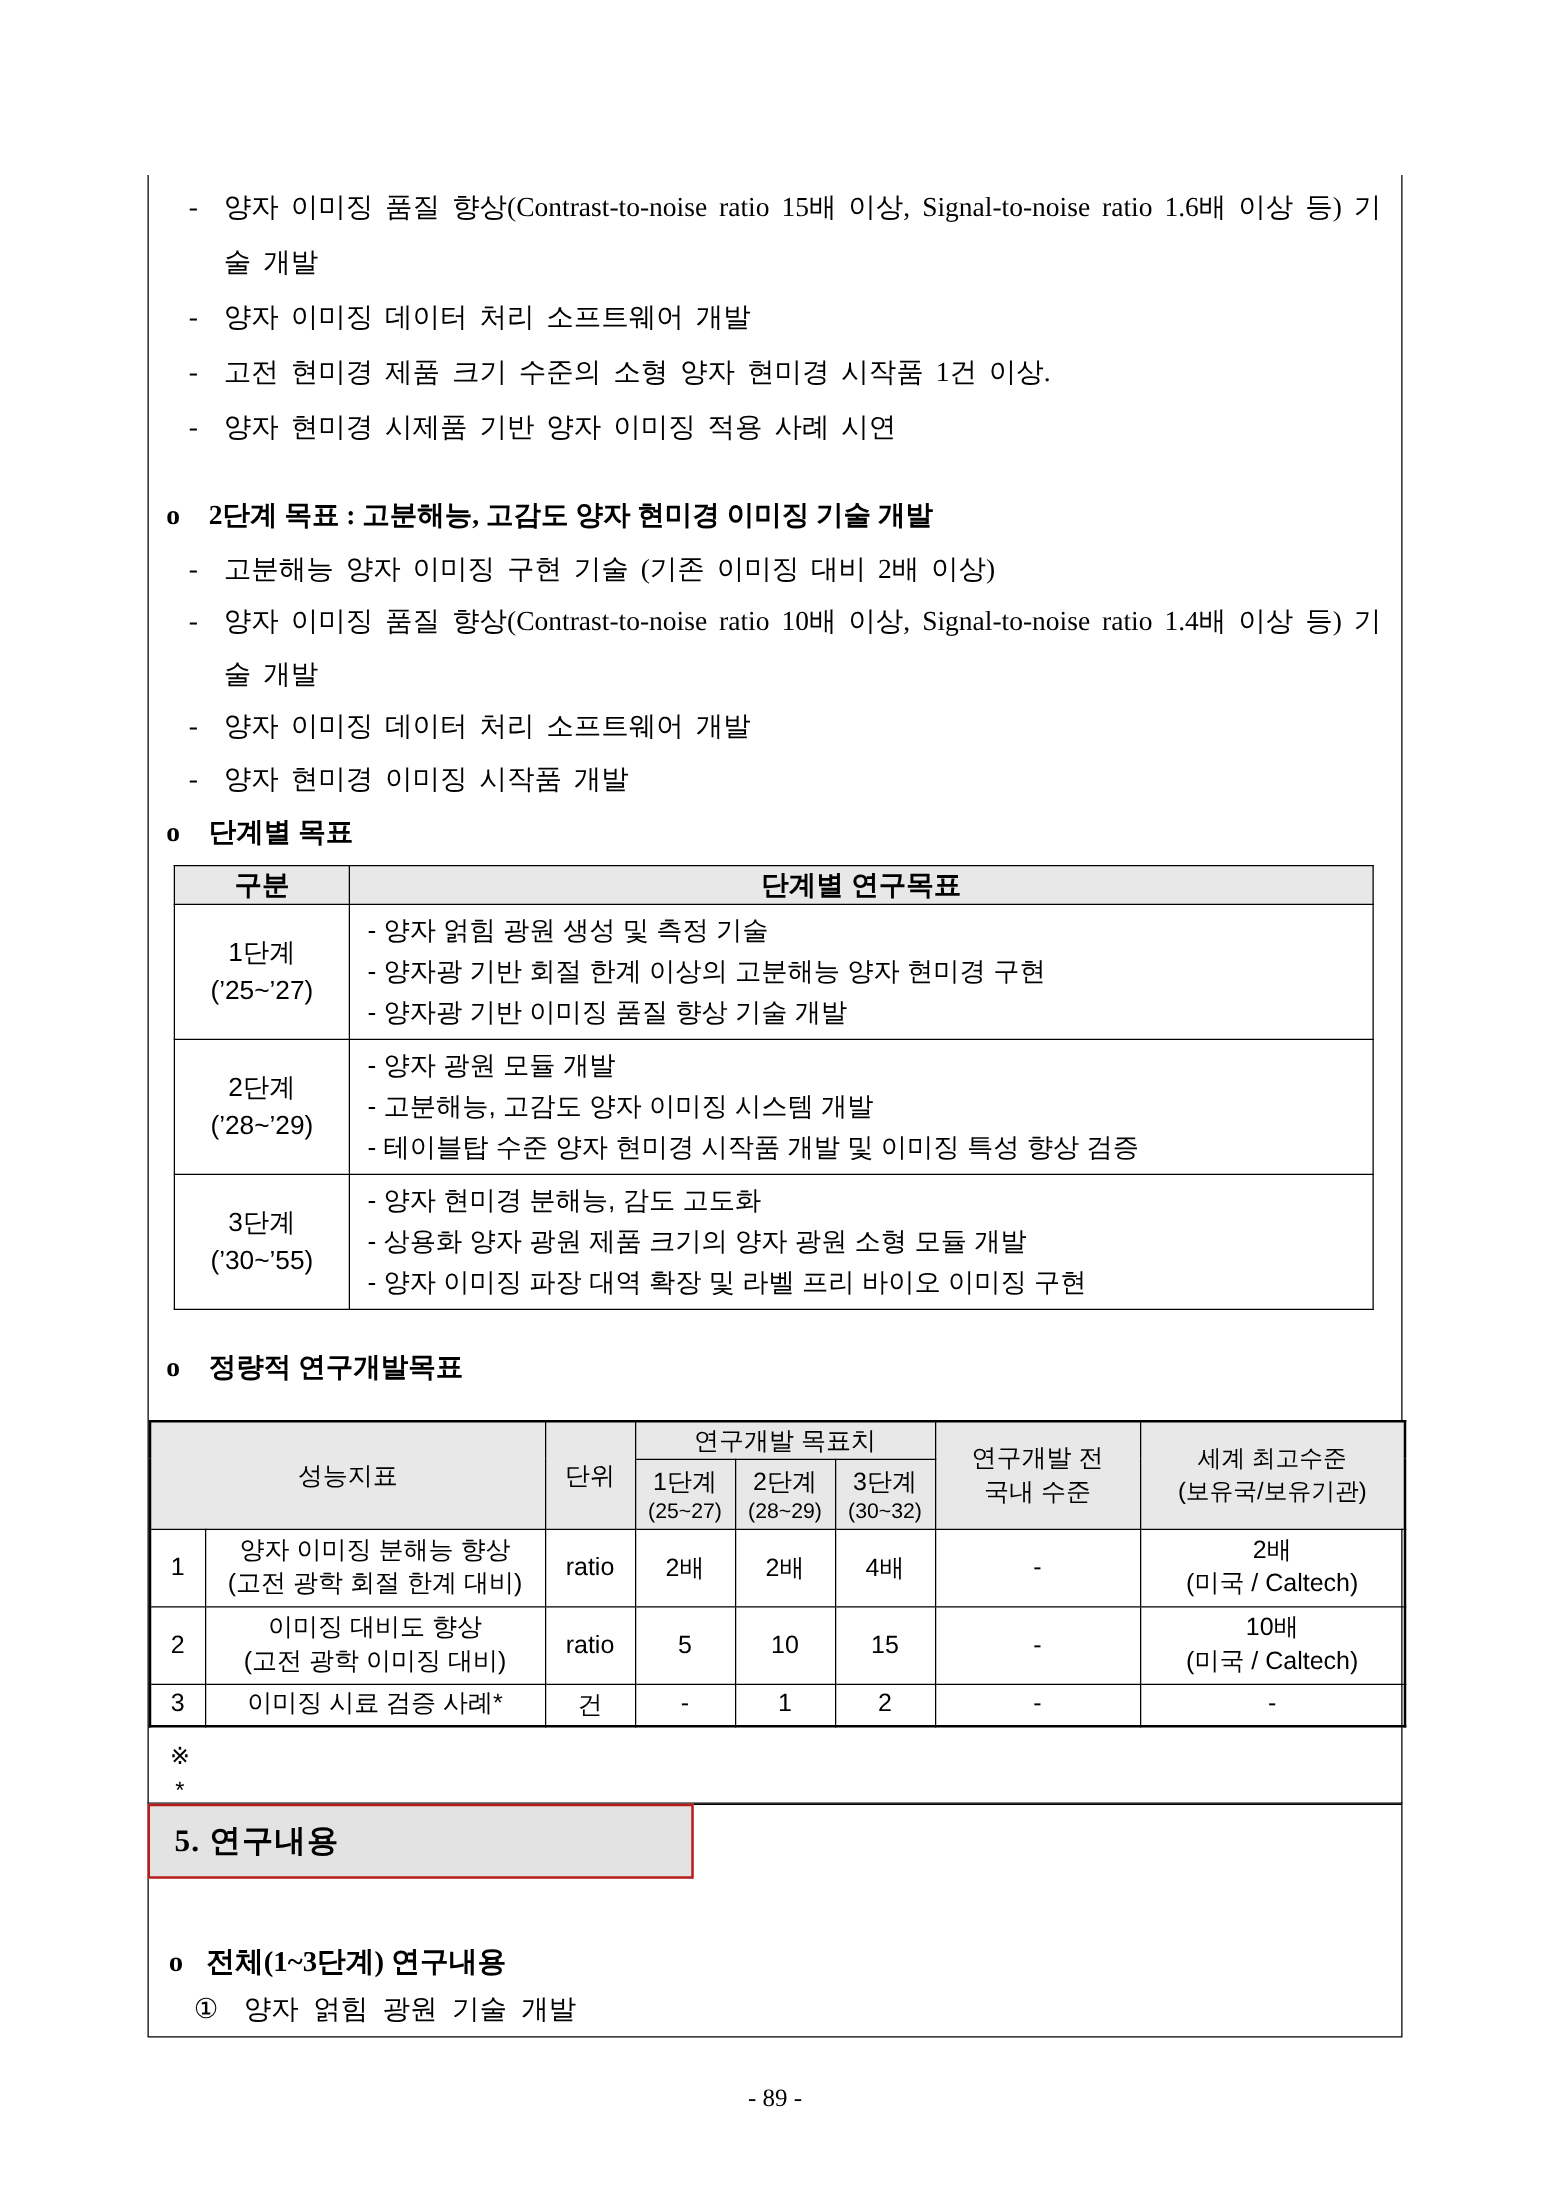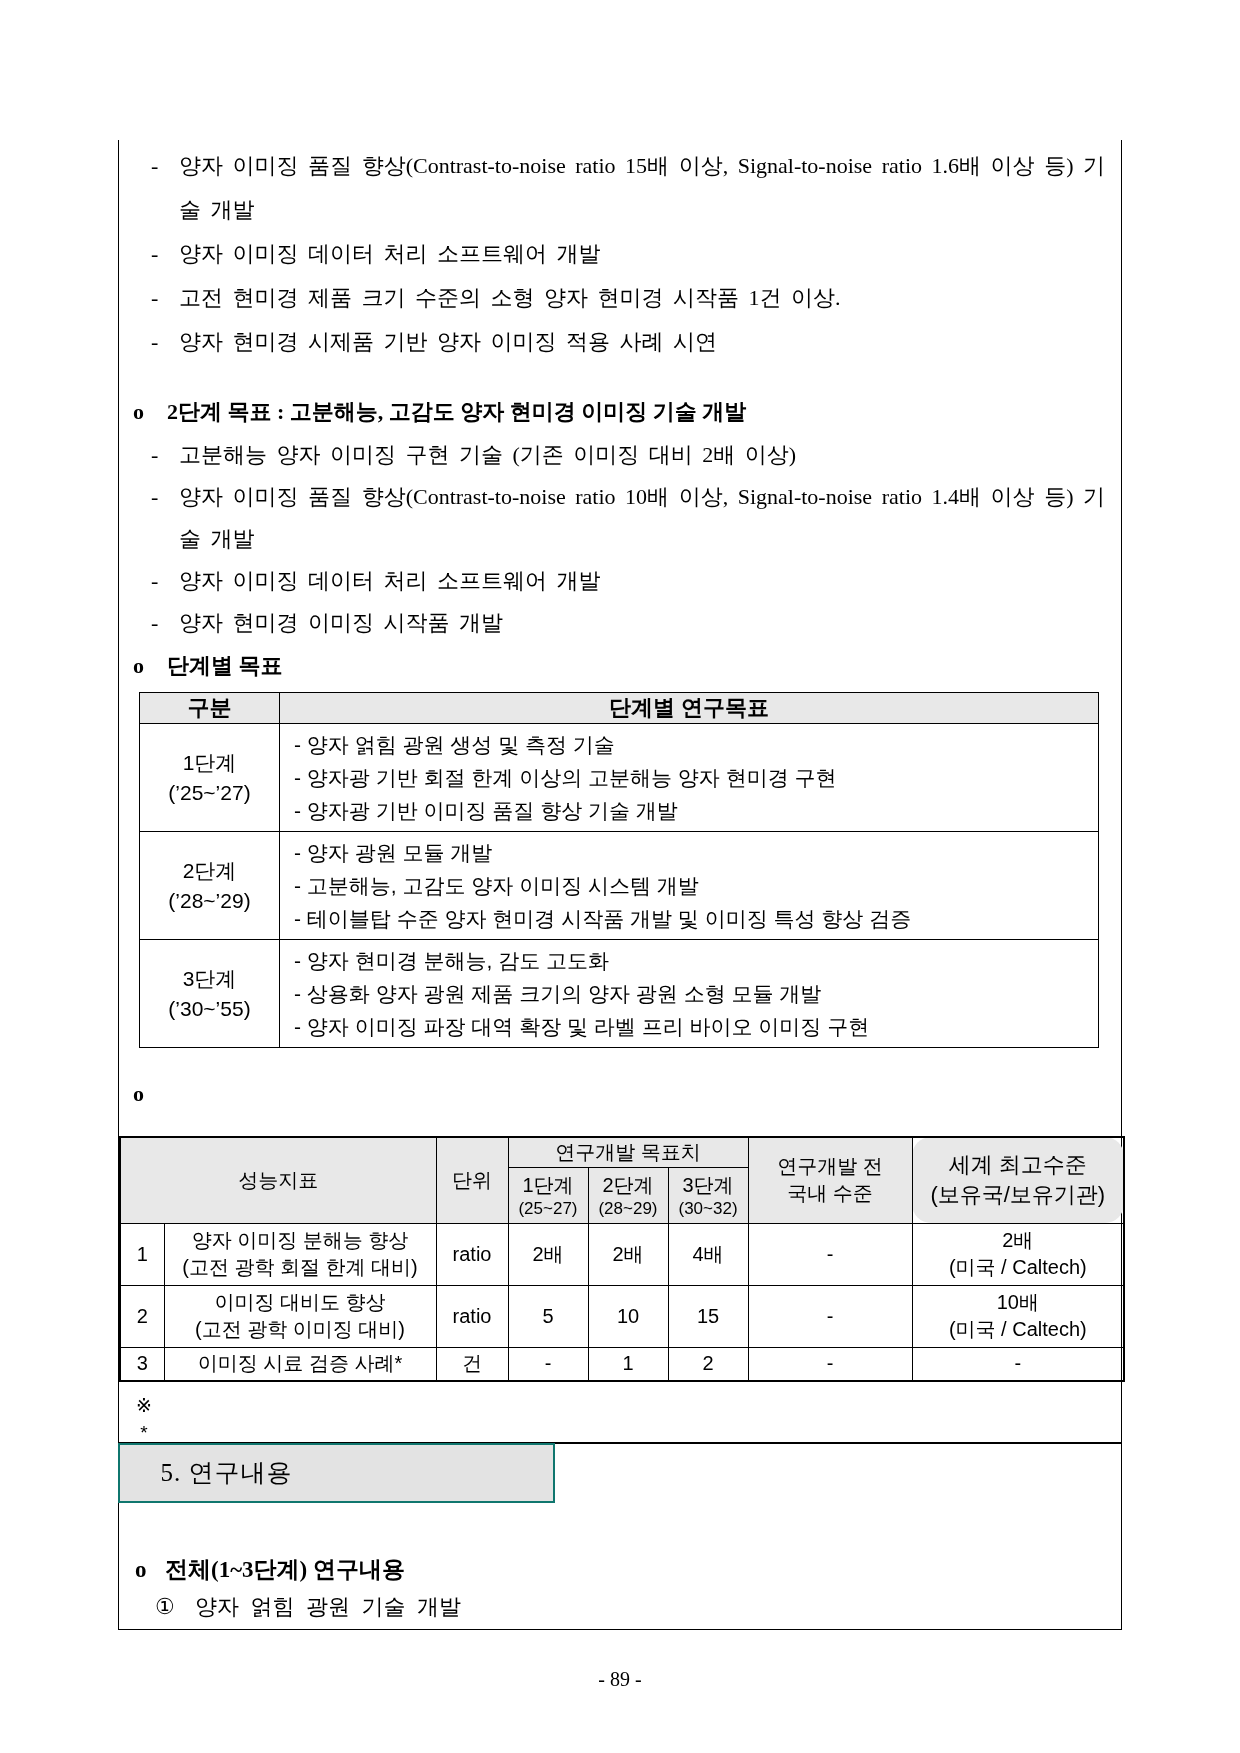--- a/index.html
+++ b/index.html
@@ -48,42 +48,42 @@
   .t2 {
     width:100%; margin-top:20px; table-layout:fixed;
     font-family:"Liberation Sans","DejaVu Sans",sans-serif; font-size:20px;
     border:2px solid #000;
   }
   .t2 th, .t2 td { border:1px solid #000; text-align:center; vertical-align:middle; }
   .t2 thead th { background:#e8e8e8; font-weight:normal; }
   .t2 .hr1 th { height:30px; }
   .t2 .hr2 th { height:56px; }
   .t2 .sub2 { font-size:17px; line-height:20px; }
-  .t2 .l2 { font-size:22px;border-radius:19px; }
+  .t2 .l2 { font-size:19px; }
   .t2 tbody tr.r2line td { height:62px; }
   .t2 tbody tr.r1line td { height:34px; }
   .t2 .nm { line-height:27px; }
   .t2 .maybe-empty:empty { display:none; }
 
   
   .notes { margin:10px 0 0 10px; font-family:"Liberation Sans","DejaVu Sans",sans-serif; font-size:19px; }
   .note { display:flex; line-height:27px; }
   .note .nmk { flex:none; width:30px; text-align:center; }
 
   
   .boxB {
     position:absolute; left:118px; top:1443px; width:1004px; height:187px;
     border-left:1.5px solid #000; border-right:1.5px solid #000;
     border-bottom:1.5px solid #000; border-top:1.5px solid #000;
   }
   .sec5box {
     position:absolute; left:-1.5px; top:-1.5px; width:437px; height:60px;
-    background:#e3e3e3; border:2px solid #0f766e;
-    display:flex; align-items:center; padding-left:41px;
-    font-size:25px; font-weight:normal; letter-spacing:1px;
+    background:#e3e3e3; border:2px solid #b91c1c;
+    display:flex; align-items:center; padding-left:20px;
+    font-size:25px; font-weight:bold; letter-spacing:1px;
   }
   .overall { display:flex; margin:108px 0 0 16px; font-size:23px; font-weight:bold; line-height:36px; }
   .overall .omk { flex:none; width:30px; }
   .item1 { display:flex; margin-left:36px; font-size:22px; line-height:38px; word-spacing:6px; }
   .item1 .imk { flex:none; width:40px; }
 
   .pagenum { position:absolute; left:0; top:1664px; width:100%; text-align:center; font-size:20px; line-height:30px; }
 </style>
 </head>
 <body>
@@ -180,20 +180,21 @@
           <div>- 양자 현미경 분해능, 감도 고도화</div>
           <div>- 상용화 양자 광원 제품 크기의 양자 광원 소형 모듈 개발</div>
           <div>- 양자 이미징 파장 대역 확장 및 라벨 프리 바이오 이미징 구현</div>
         </td>
       </tr>
     </tbody>
   </table>
 
   <div class="oheading h-quant">
     <span class="omk">o</span>
+    <span>정량적 연구개발목표</span>
   </div>
 
   <table class="t2">
     <colgroup>
       <col style="width:44px">
         <col style="width:272px">
         <col style="width:72px">
       <col style="width:80px">
         <col style="width:80px">
         <col style="width:80px">

